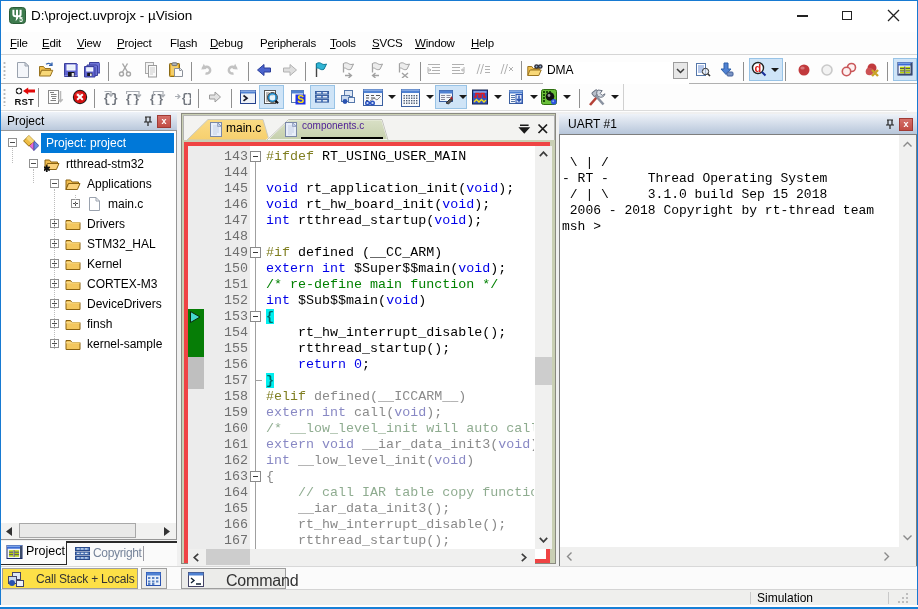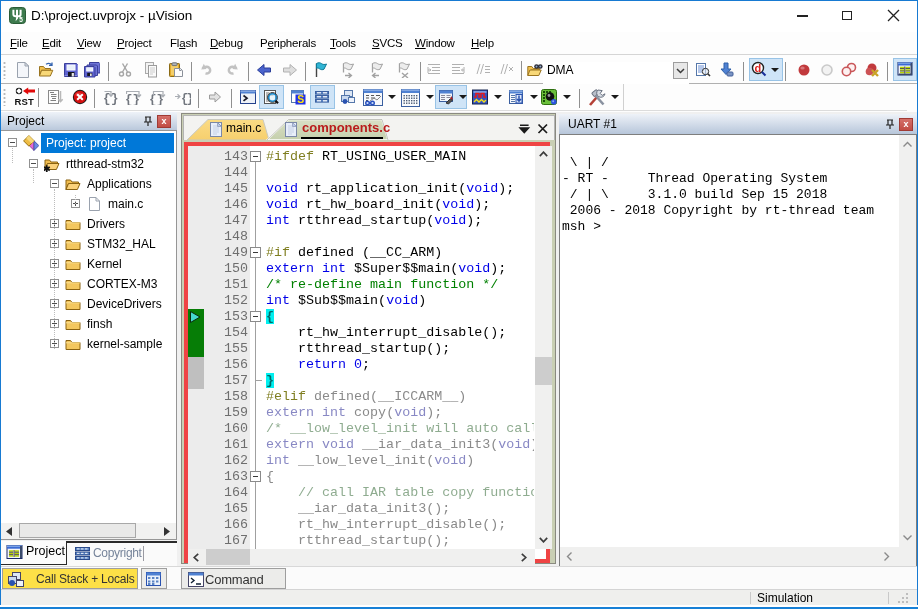--- a/index.html
+++ b/index.html
@@ -660,21 +660,21 @@
         <rect x="28.5" y="8.5" width="11" height="14" fill="#e8eefa" stroke="#7a88a8"></rect>
         <path d="M35.5,8.5 v4 h4 z" fill="#b8c8e8" stroke="#7a88a8" stroke-width="0.6"></path>
         <g stroke="#b8c4dc" stroke-width="0.7">
           <path d="M31,12 h4 M31,14 h6 M31,16 h6 M31,18 h6 M31,20 h4"></path>
         </g>
       </g>
   <path d="M338,11.2 h8.6 M338,14 l4.3,4.6 l4.3,-4.6 z" fill="#1a1a1a" stroke="#1a1a1a" stroke-width="1.4"></path>
   <path d="M356.5,10.5 l8.5,8.5 M365,10.5 l-8.5,8.5" stroke="#1a1a1a" stroke-width="1.7"></path>
 </svg>
 <div class="a" style="left:44px;top:7px;font-size:12px;color:#000">main.c</div>
-<div class="a" style="left:120px;top:6px;font-size:13px;font-weight:bold;color:#b91c1c">components.c</div>
+<div class="a" style="left:120px;top:6px;font-size:10px;font-weight:normal;color:#4c1d95">components.c</div>
 <div class="a" style="left:119px;top:22.5px;width:82px;height:2px;background:#000"></div>
 
 <div class="a mono" style="left:2px;top:28px;width:366px;height:421px;background:#fff;border:4px solid #ef4444;font-size:13.35px;line-height:16px">
 
   <div class="a" style="left:0;top:0;width:16px;height:403px;background:#ececec"></div>
   <div class="a" style="left:16px;top:0;width:46px;height:403px;background:#ececec"></div>
   <div class="a" style="left:0;top:163px;width:16px;height:48px;background:#067d06"></div>
   <div class="a" style="left:0;top:211px;width:16px;height:32px;background:#bfbfbf"></div>
   <svg class="a" style="left:1px;top:164px" width="13" height="14" viewBox="0 0 13 14">
         <path d="M1.5,1.5 L11,7 L1.5,12.5 Z" fill="#45d8cf" stroke="#0a2a0a"></path>
@@ -722,21 +722,21 @@
 <div class="row" style="top:96px"><span class="pp">#if</span> defined (__CC_ARM)</div>
 <div class="row" style="top:112px"><span class="k">extern</span> <span class="k">int</span> $Super$$main(<span class="k">void</span>);</div>
 <div class="row" style="top:128px"><span class="cm">/* re-define main function */</span></div>
 <div class="row" style="top:144px"><span class="k">int</span> $Sub$$main(<span class="k">void</span>)</div>
 <div class="row" style="top:160px"><span class="br">{</span></div>
 <div class="row" style="top:176px">    rt_hw_interrupt_disable();</div>
 <div class="row" style="top:192px">    rtthread_startup();</div>
 <div class="row" style="top:208px">    <span class="k">return</span> <span class="k">0</span>;</div>
 <div class="row" style="top:224px"><span class="br">}</span></div>
 <div class="row" style="top:240px"><span class="pp">#elif</span><span class="gy"> defined(__ICCARM__)</span></div>
-<div class="row" style="top:256px"><span class="gk">extern</span><span class="gy"> </span><span class="gk">int</span><span class="gy"> copy(</span><span class="gk">void</span><span class="gy">);</span></div>
+<div class="row" style="top:256px"><span class="gk">extern</span><span class="gy"> </span><span class="gk">int</span><span class="gy"> call(</span><span class="gk">void</span><span class="gy">);</span></div>
 <div class="row" style="top:272px"><span class="gc">/* __low_level_init will auto called.</span></div>
 <div class="row" style="top:288px"><span class="gk">extern</span><span class="gy"> </span><span class="gk">void</span><span class="gy"> __iar_data_init3(</span><span class="gk">void</span><span class="gy">);</span></div>
 <div class="row" style="top:304px"><span class="gk">int</span><span class="gy"> __low_level_init(</span><span class="gk">void</span><span class="gy">)</span></div>
 <div class="row" style="top:320px"><span class="gy">{</span></div>
 <div class="row" style="top:336px"><span class="gc">    // call IAR table copy function t</span></div>
 <div class="row" style="top:352px"><span class="gy">    __iar_data_init3();</span></div>
 <div class="row" style="top:368px"><span class="gy">    rt_hw_interrupt_disable();</span></div>
 <div class="row" style="top:384px"><span class="gy">    rtthread_startup();</span></div>
   </div>
 
@@ -820,21 +820,21 @@
           <rect x="6" y="11" width="2.4" height="2"></rect>
         </g>
       </svg>
 </div>
 <div class="a" style="left:180px;top:1px;width:105px;height:21px;background:#ececea;border:1px solid #9e9e9e">
   <svg class="a" style="left:6px;top:3px" width="16" height="15" viewBox="0 0 16 15">
         <rect x="0.5" y="0.5" width="15" height="14" fill="#fff" stroke="#446"></rect>
         <rect x="0.5" y="0.5" width="15" height="3" fill="#4f81d2"></rect>
         <path d="M3,6 l3,2.5 l-3,2.5 M8,12 h5" fill="none" stroke="#123" stroke-width="1.4"></path>
       </svg>
-  <div class="a" style="left:23px;top:3px;font-size:13px;letter-spacing:-0.2px;color:#333">Command</div>
+  <div class="a" style="left:44px;top:3px;font-size:16px;letter-spacing:-0.2px;color:#333">Command</div>
 </div>
 </div>
 
 <div class="a" style="left:1px;top:589px;width:916px;height:16px;background:#efefed;border-top:1px solid #d4d4d4">
   <div class="a" style="left:749px;top:2px;width:1px;height:12px;background:#c9c9c9"></div>
   <div class="a" style="left:756px;top:1px;font-size:12px;color:#000">Simulation</div>
   <div class="a" style="left:887px;top:2px;width:1px;height:12px;background:#c9c9c9"></div>
   <svg class="a" style="left:896px;top:3px" width="12" height="11">
       <g fill="#bdbdbd">
         <rect x="9" y="8" width="2" height="2"></rect>

